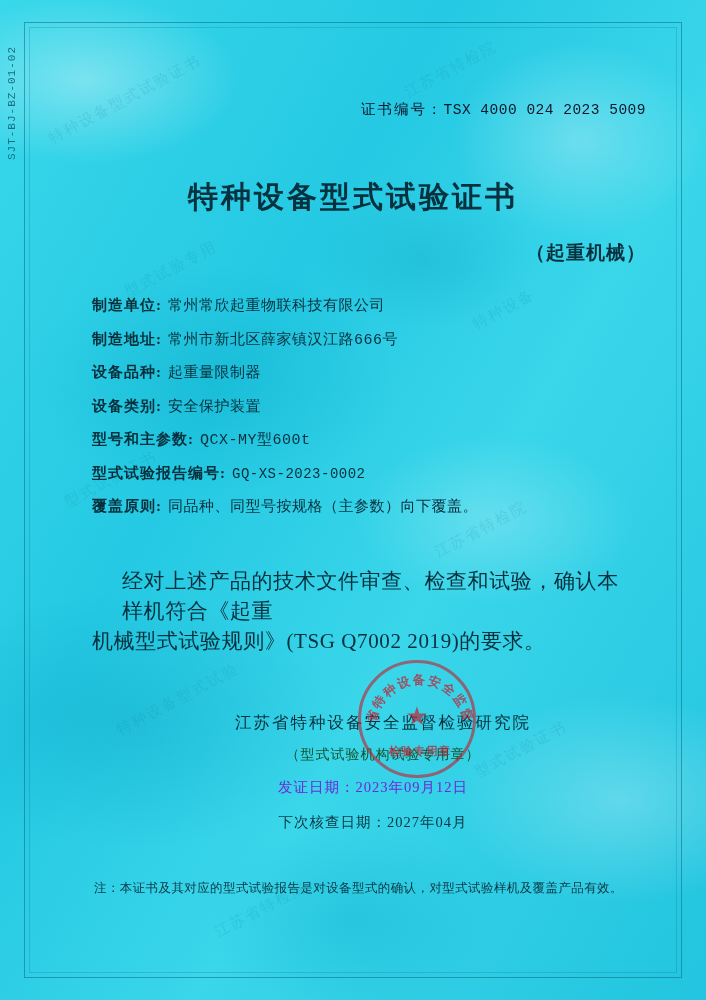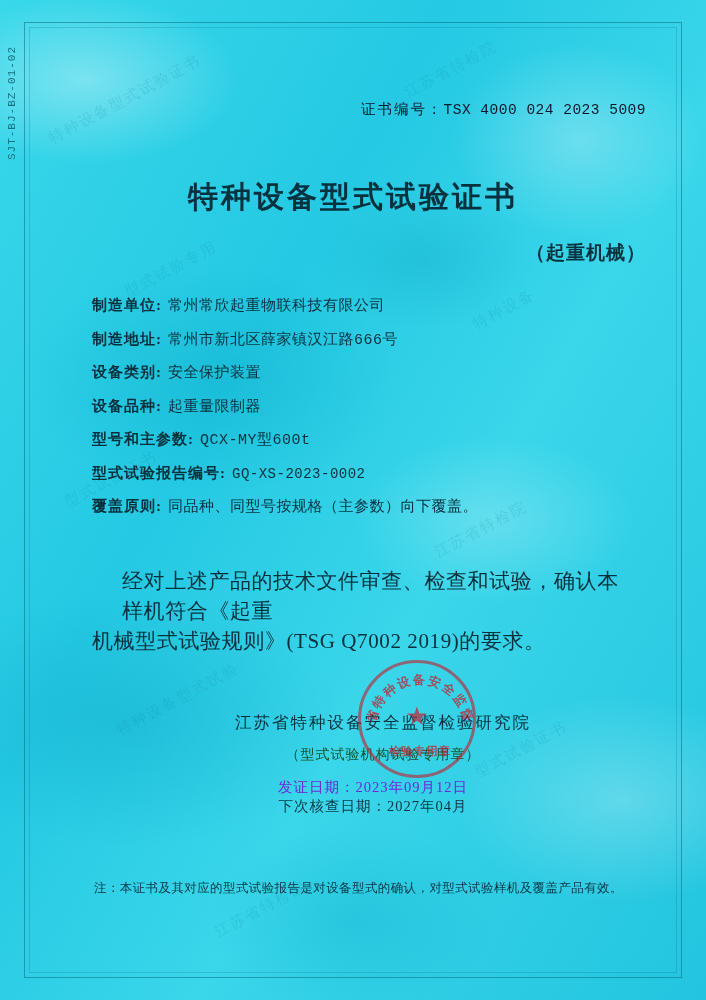--- a/index.html
+++ b/index.html
@@ -189,21 +189,21 @@
     padding-left: 60px;
   }
   .issue-date {
     margin-top: 14px;
     font-size: 14.5px;
     letter-spacing: 1px;
     color: #6d28d9;
     padding-left: 40px;
   }
   .review-date {
-    margin-top: 0;
+    margin-top: 16px;
     font-size: 14.5px;
     letter-spacing: 1px;
     color: #0a3744;
     padding-left: 40px;
   }
 
   
   .seal {
     position: absolute;
     left: 358px;
@@ -294,26 +294,26 @@
     <div class="fields">
       <div class="field-row">
         <span class="field-label">制造单位:</span>
         <span class="field-value">常州常欣起重物联科技有限公司</span>
       </div>
       <div class="field-row">
         <span class="field-label">制造地址:</span>
         <span class="field-value">常州市新北区薛家镇汉江路666号</span>
       </div>
       <div class="field-row">
+        <span class="field-label">设备品种:</span>
+        <span class="field-value">起重量限制器</span>
+      </div>
+      <div class="field-row">
         <span class="field-label">设备类别:</span>
         <span class="field-value">安全保护装置</span>
-      </div>
-      <div class="field-row">
-        <span class="field-label">设备品种:</span>
-        <span class="field-value">起重量限制器</span>
       </div>
       <div class="field-row">
         <span class="field-label">型号和主参数:</span>
         <span class="field-value">QCX-MY型600t</span>
       </div>
       <div class="field-row">
         <span class="field-label">型式试验报告编号:</span>
         <span class="field-value mono">GQ-XS-2023-0002</span>
       </div>
       <div class="field-row">

